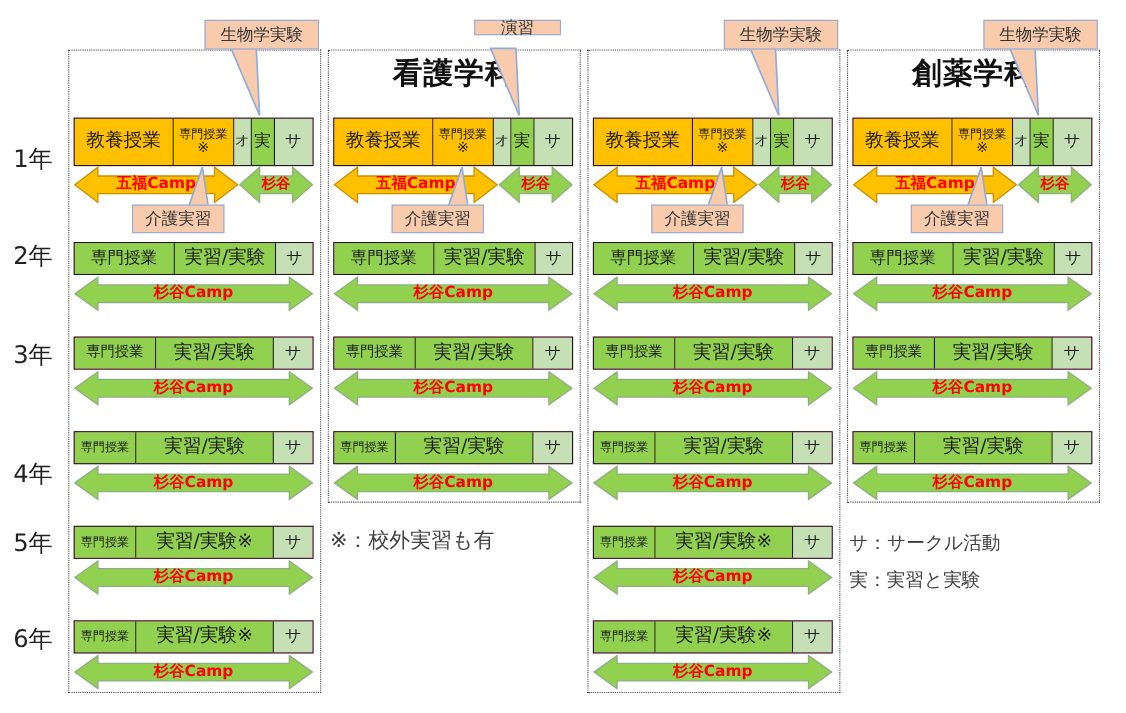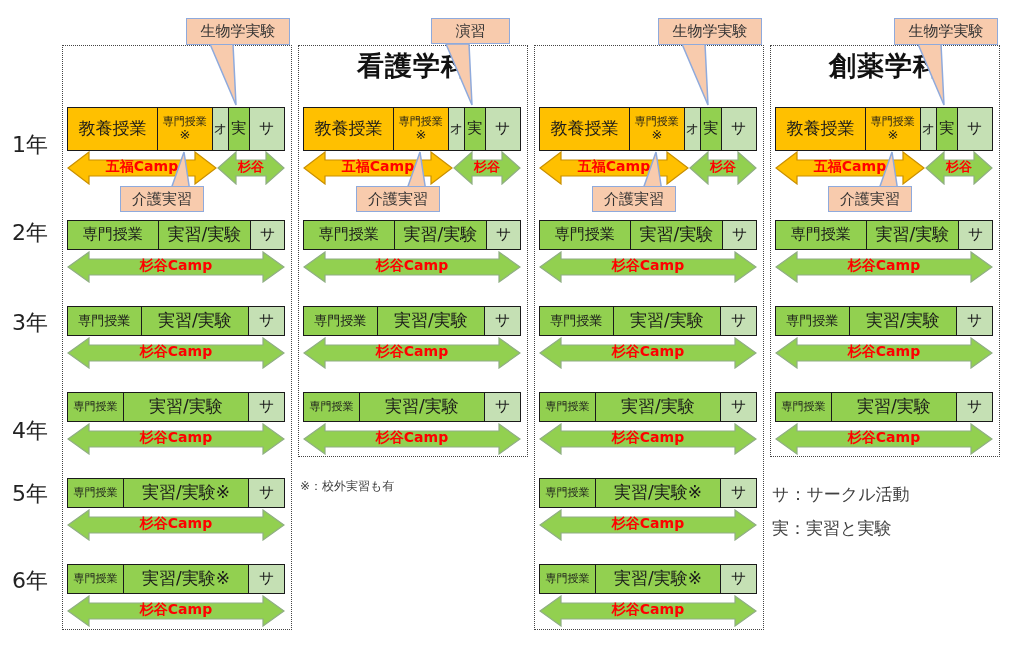--- a/index.html
+++ b/index.html
@@ -24,21 +24,21 @@
   .arrow{position:relative;height:100%;}
   .arrow svg{display:block;}
   .arrow-label{position:absolute;top:50%;left:50%;transform:translate(-50%,-54%);
                font-weight:bold;color:#FF0000;white-space:nowrap;}
 
   .callout{position:absolute;box-sizing:border-box;background:#F8CBAD;border:1.5px solid #8FAADC;
            display:flex;align-items:center;justify-content:center;font-size:15px;color:#333;
            z-index:6;white-space:nowrap;}
   #tails{position:absolute;left:0;top:0;z-index:5;pointer-events:none;}
 
-  .note-text{position:absolute;font-size:12px;color:#404040;white-space:nowrap;}
+  .note-text{position:absolute;font-size:19px;color:#404040;white-space:nowrap;}
   .legend{position:absolute;font-size:17px;color:#404040;line-height:34px;white-space:nowrap;}
 </style>
 </head>
 <body>
 
 <div id="page">
 
   <div class="year-label" style="top:130px">1年</div>
   <div class="year-label" style="top:218px">2年</div>
   <div class="year-label" style="top:308px">3年</div>
@@ -497,21 +497,21 @@
       <polygon points="446,44 469,44 472,105" fill="#F8CBAD" stroke="#8FAADC" stroke-width="1.5"></polygon>
       <polygon points="406,192 426,192 420,152" fill="#F8CBAD" stroke="#8FAADC" stroke-width="1.5"></polygon>
       <polygon points="682,44 705,44 708,105" fill="#F8CBAD" stroke="#8FAADC" stroke-width="1.5"></polygon>
       <polygon points="642,192 662,192 656,152" fill="#F8CBAD" stroke="#8FAADC" stroke-width="1.5"></polygon>
       <polygon points="918,44 941,44 944,105" fill="#F8CBAD" stroke="#8FAADC" stroke-width="1.5"></polygon>
       <polygon points="878,192 898,192 892,152" fill="#F8CBAD" stroke="#8FAADC" stroke-width="1.5"></polygon>
     </svg>
   <div id="callouts">
       <div class="callout" style="left: 186px; top: 18px; width: 104px; height: 27px;">生物学実験</div>
       <div class="callout" style="left: 120px; top: 186px; width: 84px; height: 26px;">介護実習</div>
-      <div class="callout" style="left: 431px; top: 18px; width: 79px; height: 26px;">演習</div>
+      <div class="callout" style="left: 431px; top: 18px; width: 79px; height: 14px;">演習</div>
       <div class="callout" style="left: 356px; top: 186px; width: 84px; height: 26px;">介護実習</div>
       <div class="callout" style="left: 658px; top: 18px; width: 104px; height: 27px;">生物学実験</div>
       <div class="callout" style="left: 592px; top: 186px; width: 84px; height: 26px;">介護実習</div>
       <div class="callout" style="left: 894px; top: 18px; width: 104px; height: 27px;">生物学実験</div>
       <div class="callout" style="left: 828px; top: 186px; width: 84px; height: 26px;">介護実習</div>
     </div>
 
   <div class="note-text" style="left:300px;top:478px">※：校外実習も有</div>
 
   <div class="legend" style="left:772px;top:477px">

